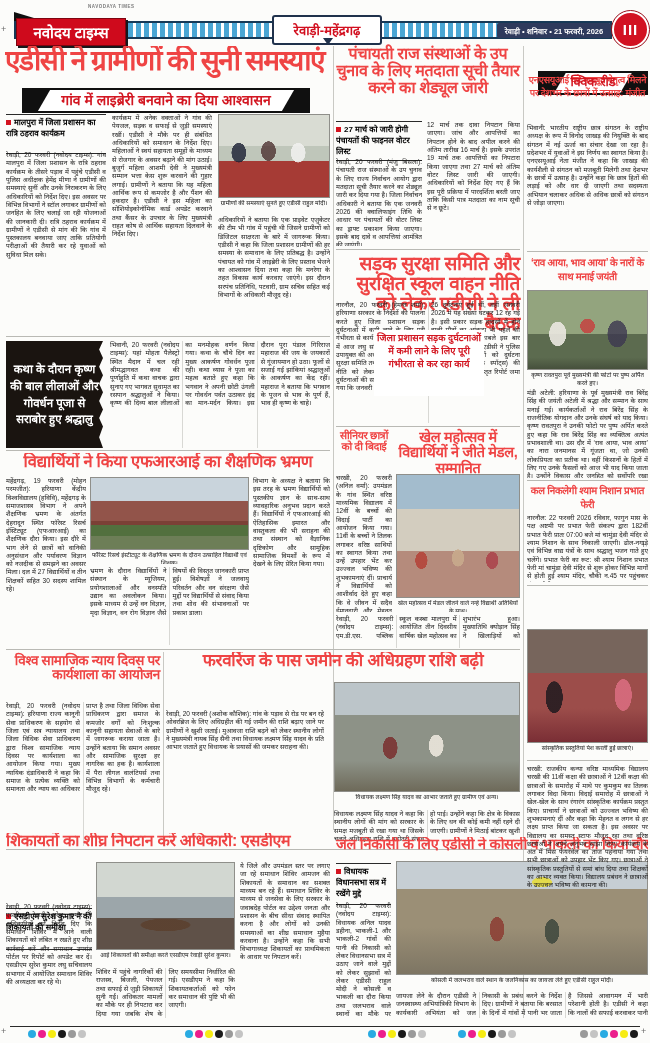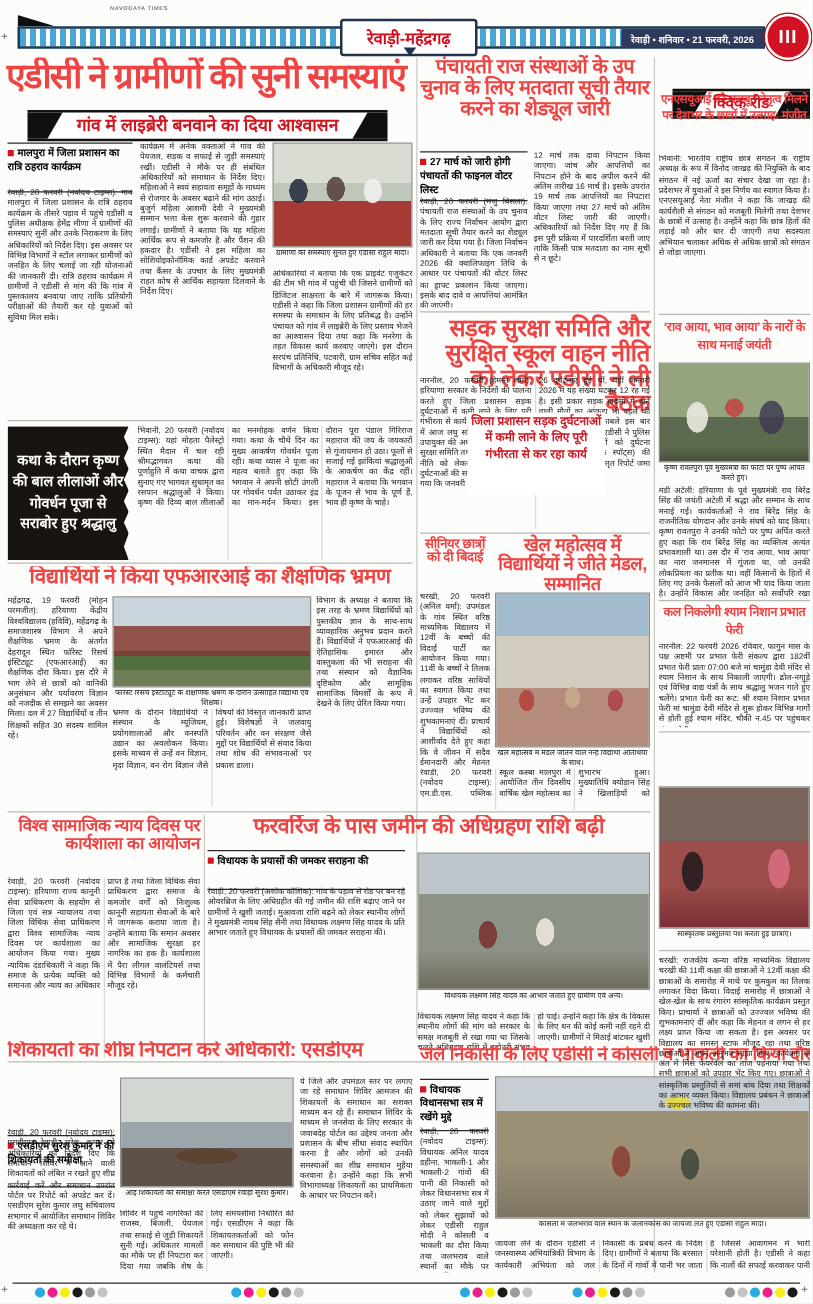--- a/index.html
+++ b/index.html
@@ -87,20 +87,21 @@
 
   <div class="crop" style="left:1px;top:24px;">+</div>
   <div class="crop" style="left:641px;top:27px;">+</div>
   <div class="crop" style="left:641px;top:540px;">+</div>
   <div class="crop" style="left:1px;top:1026px;">+</div>
   <div class="crop" style="left:641px;top:1026px;">+</div>
 
   <div class="abs micro" style="left:88px;top:4px;">NAVODAYA TIMES</div>
   <div class="abs" style="left:14px;top:12px;width:30px;height:9px;background:#101010;clip-path:polygon(0 0,100% 100%,0 100%);"></div>
   <div class="abs stripebar" style="left:14px;top:21px;width:598px;height:18px;"></div>
+  <div class="abs logo" style="left:16px;top:18px;width:108px;height:26px;">नवोदय टाइम्स</div>
   <div class="abs edbadge" style="left:272px;top:15px;width:106px;height:26px;">रेवाड़ी-महेंद्रगढ़</div>
   <div class="abs datebox" style="left:497px;top:23px;width:114px;height:15px;">रेवाड़ी • शनिवार • 21 फरवरी, 2026</div>
   <div class="abs pgnum" style="left:612px;top:11px;width:33px;height:33px;">III</div>
 
   <div class="vr" style="left:333px;top:46px;height:784px;"></div>
   <div class="vr" style="left:523px;top:46px;height:972px;"></div>
   <div class="vr" style="left:163px;top:652px;height:194px;"></div>
 
   <div class="abs h" style="left:5px;top:46px;width:326px;height:38px;font-size:28px;letter-spacing:-1.5px;white-space:nowrap;overflow:hidden;">एडीसी ने ग्रामीणों की सुनी समस्याएं</div>
   <div class="abs ribbon" style="left:22px;top:88px;width:288px;height:21px;">
@@ -125,21 +126,20 @@
   <div class="abs photo ph-fri" style="left:90px;top:477px;width:159px;height:73px;"></div>
   <div class="abs cap" style="left:90px;top:552px;width:159px;height:12px;">फॉरेस्ट रिसर्च इंस्टीट्यूट के शैक्षणिक भ्रमण के दौरान उत्साहित विद्यार्थी एवं शिक्षक।</div>
   <div class="abs bt c2" style="left:90px;top:567px;width:159px;height:78px;">भ्रमण के दौरान विद्यार्थियों ने संस्थान के म्यूजियम, प्रयोगशालाओं और वनस्पति उद्यान का अवलोकन किया। इसके माध्यम से उन्हें वन विज्ञान, मृदा विज्ञान, वन रोग विज्ञान जैसे विषयों की विस्तृत जानकारी प्राप्त हुई। विशेषज्ञों ने जलवायु परिवर्तन और वन संरक्षण जैसे मुद्दों पर विद्यार्थियों से संवाद किया तथा शोध की संभावनाओं पर प्रकाश डाला।</div>
   <div class="abs bt" style="left:253px;top:477px;width:77px;height:168px;">विभाग के अध्यक्ष ने बताया कि इस तरह के भ्रमण विद्यार्थियों को पुस्तकीय ज्ञान के साथ-साथ व्यावहारिक अनुभव प्रदान करते हैं। विद्यार्थियों ने एफआरआई की ऐतिहासिक इमारत और वास्तुकला की भी सराहना की तथा संस्थान को वैज्ञानिक दृष्टिकोण और सामूहिक सामाजिक विमर्शों के रूप में देखने के लिए प्रेरित किया गया।</div>
   <div class="hl" style="left:6px;top:649px;width:514px;"></div>
 
   <div class="abs h" style="left:6px;top:654px;width:154px;height:44px;font-size:13.5px;text-align:right;">विश्व सामाजिक न्याय दिवस पर कार्यशाला का आयोजन</div>
   <div class="abs bt c2" style="left:6px;top:702px;width:154px;height:144px;">रेवाड़ी, 20 फरवरी (नवोदय टाइम्स): हरियाणा राज्य कानूनी सेवा प्राधिकरण के सहयोग से जिला एवं सत्र न्यायालय तथा जिला विधिक सेवा प्राधिकरण द्वारा विश्व सामाजिक न्याय दिवस पर कार्यशाला का आयोजन किया गया। मुख्य न्यायिक दंडाधिकारी ने कहा कि समाज के प्रत्येक व्यक्ति को समानता और न्याय का अधिकार प्राप्त है तथा जिला विधिक सेवा प्राधिकरण द्वारा समाज के कमजोर वर्गों को निःशुल्क कानूनी सहायता सेवाओं के बारे में जागरूक कराया जाता है। उन्होंने बताया कि समान अवसर और सामाजिक सुरक्षा हर नागरिक का हक है। कार्यशाला में पैरा लीगल वालंटियर्स तथा विभिन्न विभागों के कर्मचारी मौजूद रहे।</div>
 
   <div class="abs h" style="left:166px;top:652px;width:354px;height:22px;font-size:17px;text-align:center;white-space:nowrap;overflow:hidden;">फरवर्रिज के पास जमीन की अधिग्रहण राशि बढ़ी</div>
-  <div class="abs kick" style="left:166px;top:680px;width:158px;height:24px;"><span class="rsq"></span><span>विधायक के प्रयासों की जमकर सराहना की</span></div>
   <div class="abs bt" style="left:166px;top:710px;width:158px;height:136px;">रेवाड़ी, 20 फरवरी (अशोक कौशिक): गांव के पड़ाव से रोड पर बन रहे ओवरब्रिज के लिए अधिग्रहीत की गई जमीन की राशि बढ़ाए जाने पर ग्रामीणों ने खुशी जताई। मुआवजा राशि बढ़ने को लेकर स्थानीय लोगों ने मुख्यमंत्री नायब सिंह सैनी तथा विधायक लक्ष्मण सिंह यादव के प्रति आभार जताते हुए विधायक के प्रयासों की जमकर सराहना की।</div>
   <div class="abs photo ph-over" style="left:334px;top:682px;width:186px;height:110px;"></div>
   <div class="abs cap" style="left:334px;top:794px;width:186px;height:12px;">विधायक लक्ष्मण सिंह यादव का आभार जताते हुए ग्रामीण एवं अन्य।</div>
   <div class="abs bt c2" style="left:334px;top:810px;width:186px;height:36px;">विधायक लक्ष्मण सिंह यादव ने कहा कि स्थानीय लोगों की मांग को सरकार के समक्ष मजबूती से रखा गया था जिसके चलते अधिग्रहण राशि में बढ़ोतरी संभव हो पाई। उन्होंने कहा कि क्षेत्र के विकास के लिए धन की कोई कमी नहीं रहने दी जाएगी। ग्रामीणों ने मिठाई बांटकर खुशी का इजहार किया तथा कहा कि बढ़ी हुई राशि से किसानों को बड़ी राहत मिलेगी।</div>
   <div class="hl" style="left:6px;top:849px;width:640px;"></div>
 
   <div class="abs h" style="left:336px;top:46px;width:184px;height:70px;font-size:16px;text-align:center;">पंचायती राज संस्थाओं के उप चुनाव के लिए मतदाता सूची तैयार करने का शेड्यूल जारी</div>
   <div class="abs kick" style="left:336px;top:121px;width:86px;height:32px;"><span class="rsq"></span><span>27 मार्च को जारी होगी पंचायतों की फाइनल वोटर लिस्ट</span></div>
   <div class="abs bt" style="left:336px;top:158px;width:86px;height:88px;">रेवाड़ी, 20 फरवरी (मंजु बिसला): पंचायती राज संस्थाओं के उप चुनाव के लिए राज्य निर्वाचन आयोग द्वारा मतदाता सूची तैयार करने का शेड्यूल जारी कर दिया गया है। जिला निर्वाचन अधिकारी ने बताया कि एक जनवरी 2026 की क्वालिफाइंग तिथि के आधार पर पंचायतों की वोटर लिस्ट का ड्राफ्ट प्रकाशन किया जाएगा। इसके बाद दावे व आपत्तियां आमंत्रित की जाएंगी।</div>
   <div class="abs bt" style="left:427px;top:121px;width:93px;height:125px;">12 मार्च तक दावा निपटान किया जाएगा। जांच और आपत्तियों का निपटान होने के बाद अपील करने की अंतिम तारीख 16 मार्च है। इसके उपरांत 19 मार्च तक आपत्तियों का निपटारा किया जाएगा तथा 27 मार्च को अंतिम वोटर लिस्ट जारी की जाएगी। अधिकारियों को निर्देश दिए गए हैं कि इस पूरी प्रक्रिया में पारदर्शिता बरती जाए ताकि किसी पात्र मतदाता का नाम सूची से न छूटे।</div>

